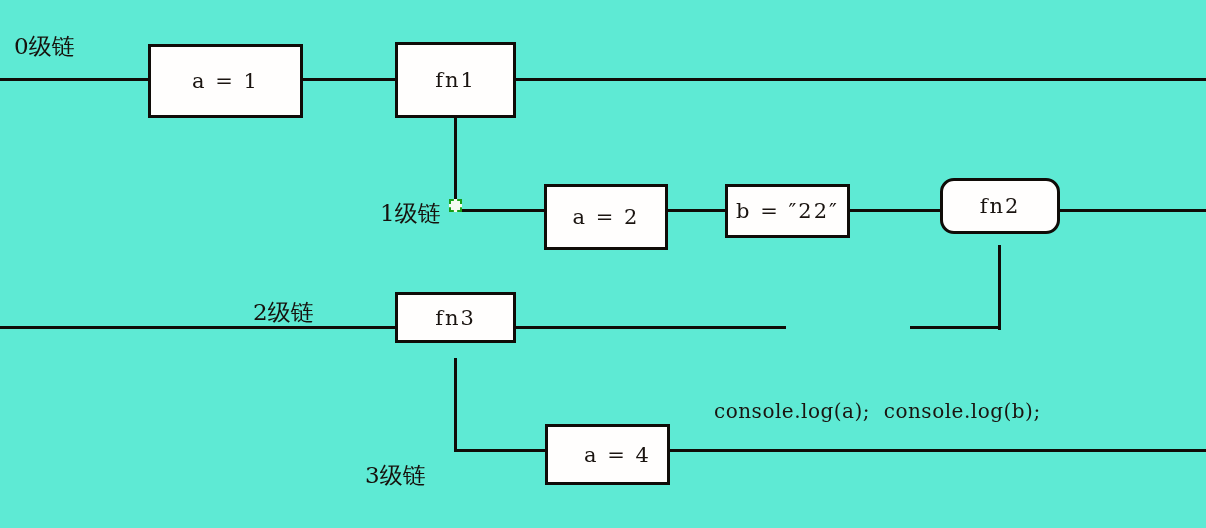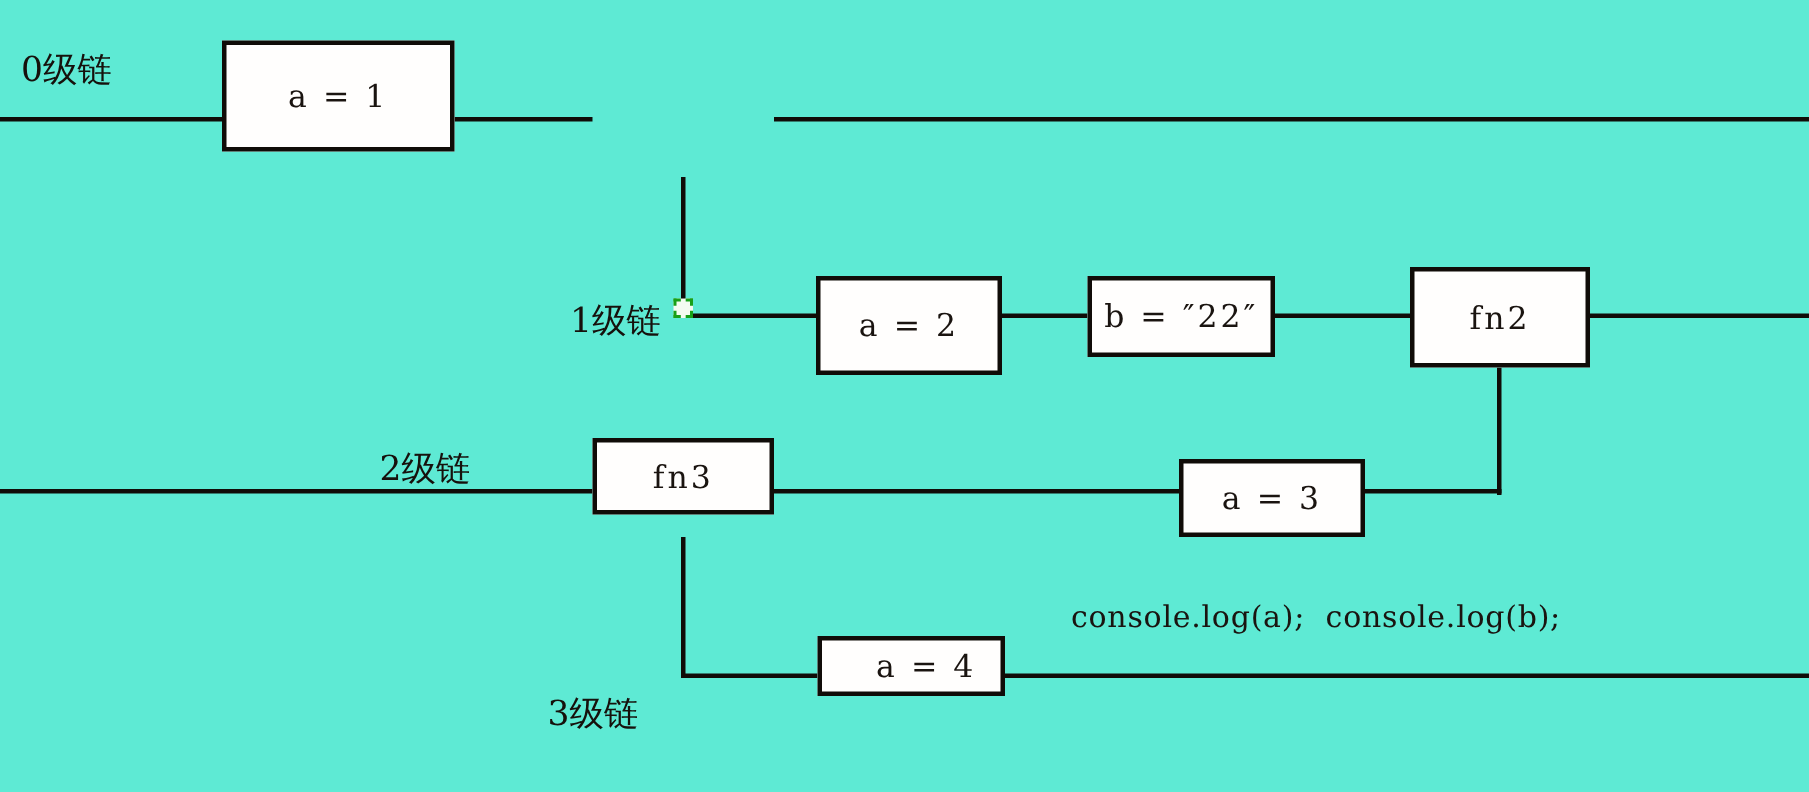--- a/index.html
+++ b/index.html
@@ -75,56 +75,56 @@
 <body>
 
 <div id="canvas">
 
   <div class="hline" style="left:0px;  top:78px;  width:148px;"></div>
   <div class="hline" style="left:303px; top:78px;  width:92px;"></div>
   <div class="hline" style="left:516px; top:78px;  width:690px;"></div>
 
   <div class="chain-label" style="left:14px; top:31px;">0级链</div>
 
-  <div class="node" style="left:148px; top:27px; width:155px; height:74px;">a = 1</div>
+  <div class="node" style="left:148px; top:44px; width:155px; height:74px;">a = 1</div>
 
+  <div class="node" style="left:395px; top:42px; width:121px; height:76px;">fn1</div>
 
   <div class="vline" style="left:454px; top:118px; height:86px;"></div>
 
   <div class="hline" style="left:454px; top:209px; width:90px;"></div>
   <div class="hline" style="left:668px; top:209px; width:57px;"></div>
   <div class="hline" style="left:850px; top:209px; width:90px;"></div>
   <div class="hline" style="left:1060px;top:209px; width:146px;"></div>
 
   <div class="chain-label" style="left:380px; top:198px;">1级链</div>
 
   <div class="handle" style="left:449px; top:199px; width:13px; height:13px;"></div>
 
   <div class="node" style="left:544px; top:184px; width:124px; height:66px;">a = 2</div>
 
   <div class="node" style="left:725px; top:184px; width:125px; height:54px;">b = ″22″</div>
 
-  <div class="node" style="left:940px; top:178px; width:120px; height:67px;">fn2</div>
+  <div class="node" style="left:940px; top:178px; width:120px; height:56px;border-radius:14px;">fn2</div>
 
   <div class="vline" style="left:998px; top:245px; height:85px;"></div>
 
   <div class="hline" style="left:0px;   top:326px; width:395px;"></div>
   <div class="hline" style="left:516px; top:326px; width:270px;"></div>
   <div class="hline" style="left:910px; top:326px; width:91px;"></div>
 
   <div class="chain-label" style="left:253px; top:297px;">2级链</div>
 
   <div class="node" style="left:395px; top:292px; width:121px; height:51px;">fn3</div>
 
-  <div class="node" style="left:786px; top:306px; width:124px; height:52px;">a = 3</div>
 
   <div class="vline" style="left:454px; top:358px; height:94px;"></div>
 
   <div class="hline" style="left:454px; top:449px; width:91px;"></div>
   <div class="hline" style="left:670px; top:449px; width:536px;"></div>
 
   <div class="chain-label" style="left:365px; top:416px;margin-top:44px;">3级链</div>
 
-  <div class="node" style="left:545px; top:424px; width:125px; height:40px;padding-left:20px;">a = 4</div>
+  <div class="node" style="left:545px; top:424px; width:125px; height:61px;padding-left:20px;">a = 4</div>
 
   <div class="code-note" style="left:714px; top:399px;">console.log(a);  console.log(b);</div>
 
 </div>
 
 </body></html>

